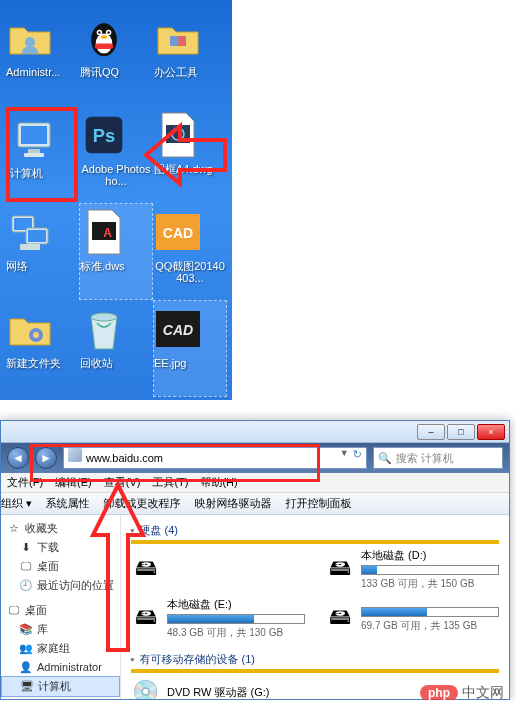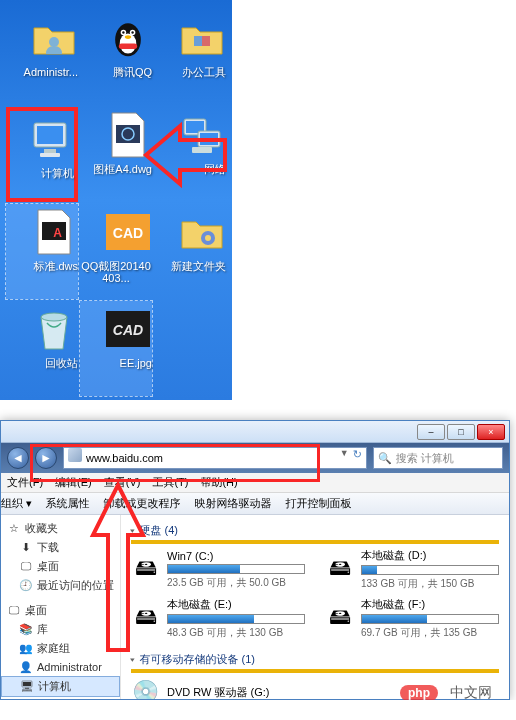--- a/index.html
+++ b/index.html
@@ -10,21 +10,21 @@
       width: 232px; height: 400px;
       background: linear-gradient(180deg, #1a6bd4 0%, #3a8ff0 50%, #2b7be0 100%);
       padding: 10px 6px;
       display: grid;
       grid-template-columns: repeat(3, 1fr);
       grid-auto-rows: 95px;
       gap: 2px;
       justify-items: center;
       position: relative;
     }
-    .icon-cell { display: flex; flex-direction: column; align-items: flex-end; justify-content: flex-start; text-align: center; width: 72px; cursor: pointer; padding-top: 4px; }
+    .icon-cell { display: flex; flex-direction: column; align-items: flex-start; justify-content: flex-start; text-align: center; width: 72px; cursor: pointer; padding-top: 4px; }
     .icon-img { width: 48px; height: 48px; margin-bottom: 4px; display: flex; align-items: center; justify-content: center; }
     .icon-label { color: #fff; font-size: 11px; text-shadow: 1px 1px 2px rgba(0,0,0,0.6); line-height: 1.1; word-break: break-all; }
     .selected { background: rgba(120,180,255,0.35); outline: 1px dashed rgba(255,255,255,0.6); }
     .highlight-red { border: 4px solid #f92626; }
     
     .red-arrow-1 {
       position: absolute; top: 120px; left: 140px; pointer-events: none;
     }
     
     
@@ -108,22 +108,22 @@
     
     .red-box-addr {
       position: absolute; top: 24px; left: 30px; width: 290px; height: 38px;
       border: 3px solid #f92626; pointer-events: none;
     }
     .red-arrow-2 {
       position: absolute; top: 60px; left: 88px; pointer-events: none;
     }
     
     .watermark {
-      position: absolute; right: 24px; bottom: -2px;
-      display: flex; align-items: center; gap: 12px;
+      position: absolute; right: 12px; bottom: -2px;
+      display: flex; align-items: center; gap: 4px;
       font-size: 14px; color: #333; opacity: 0.8;
     }
     .wm-pill {
       background: #e33; color: #fff; border-radius: 10px;
       padding: 1px 8px; font-size: 12px; font-weight: bold;
     }
   </style>
 </head>
 <body>
 
@@ -167,20 +167,29 @@
   <div class="icon-cell highlight-red">
     <div class="icon-img">
       <svg width="48" height="48" viewBox="0 0 48 48">
           <rect x="8" y="8" width="32" height="24" rx="2" fill="#d6e4f2" stroke="#8aa"></rect>
           <rect x="11" y="11" width="26" height="18" fill="#3a8ff0"></rect>
           <rect x="18" y="34" width="12" height="4" fill="#bcc"></rect>
           <rect x="14" y="38" width="20" height="4" rx="1" fill="#dde6ee"></rect>
         </svg>
     </div>
     <span class="icon-label">计算机</span>
+  </div>
+  <div class="icon-cell">
+    <div class="icon-img">
+      <svg width="44" height="44" viewBox="0 0 48 48">
+          <rect x="4" y="4" width="40" height="40" rx="6" fill="#1a2a4a"></rect>
+          <text x="24" y="32" font-size="20" font-weight="bold" fill="#5bc6f0" text-anchor="middle" font-family="Arial">Ps</text>
+        </svg>
+    </div>
+    <span class="icon-label">Adobe Photosho...</span>
   </div>
   <div class="icon-cell">
     <div class="icon-img">
       <svg width="40" height="48" viewBox="0 0 40 48">
           <path d="M4 2 L28 2 L36 10 L36 46 L4 46 Z" fill="#fff" stroke="#888"></path>
           <rect x="8" y="14" width="24" height="18" fill="#2a3a5a"></rect>
           <circle cx="20" cy="23" r="6" fill="none" stroke="#8cf" stroke-width="1.5"></circle>
         </svg>
     </div>
     <span class="icon-label">图框A4.dwg</span>
@@ -335,27 +344,20 @@
 
         </div>
       </div>
       <div class="content">
         <div class="group-head">
             <span>硬盘 (4)</span>
           </div>
         <div class="drive-grid">
           <div class="drive">
             <div class="drive-icon">🖴</div>
-            <div class="drive-info">
-              <div class="drive-name">Win7 (C:)</div>
-              <div class="drive-bar">
-                  <div class="drive-fill" style="width:53%"></div>
-                </div>
-              <div class="drive-detail">23.5 GB 可用，共 50.0 GB</div>
-            </div>
           </div>
           <div class="drive">
             <div class="drive-icon">🖴</div>
             <div class="drive-info">
               <div class="drive-name">本地磁盘 (D:)</div>
               <div class="drive-bar">
                   <div class="drive-fill" style="width:11%"></div>
                 </div>
               <div class="drive-detail">133 GB 可用，共 150 GB</div>
             </div>
@@ -366,21 +368,20 @@
               <div class="drive-name">本地磁盘 (E:)</div>
               <div class="drive-bar">
                   <div class="drive-fill" style="width:63%"></div>
                 </div>
               <div class="drive-detail">48.3 GB 可用，共 130 GB</div>
             </div>
           </div>
           <div class="drive">
             <div class="drive-icon">🖴</div>
             <div class="drive-info">
-              <div class="drive-name">本地磁盘 (F:)</div>
               <div class="drive-bar">
                   <div class="drive-fill" style="width:48%"></div>
                 </div>
               <div class="drive-detail">69.7 GB 可用，共 135 GB</div>
             </div>
           </div>
         </div>
         <div class="group-head">
             <span>有可移动存储的设备 (1)</span>
           </div>

